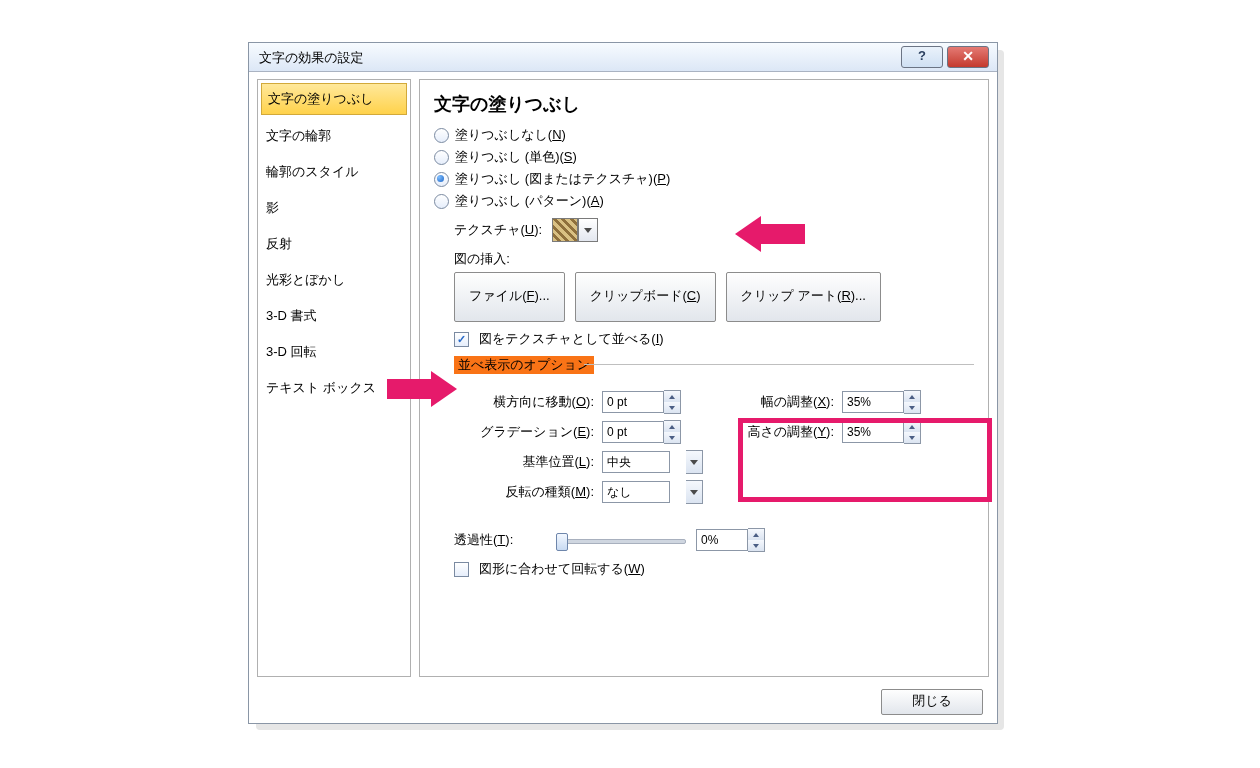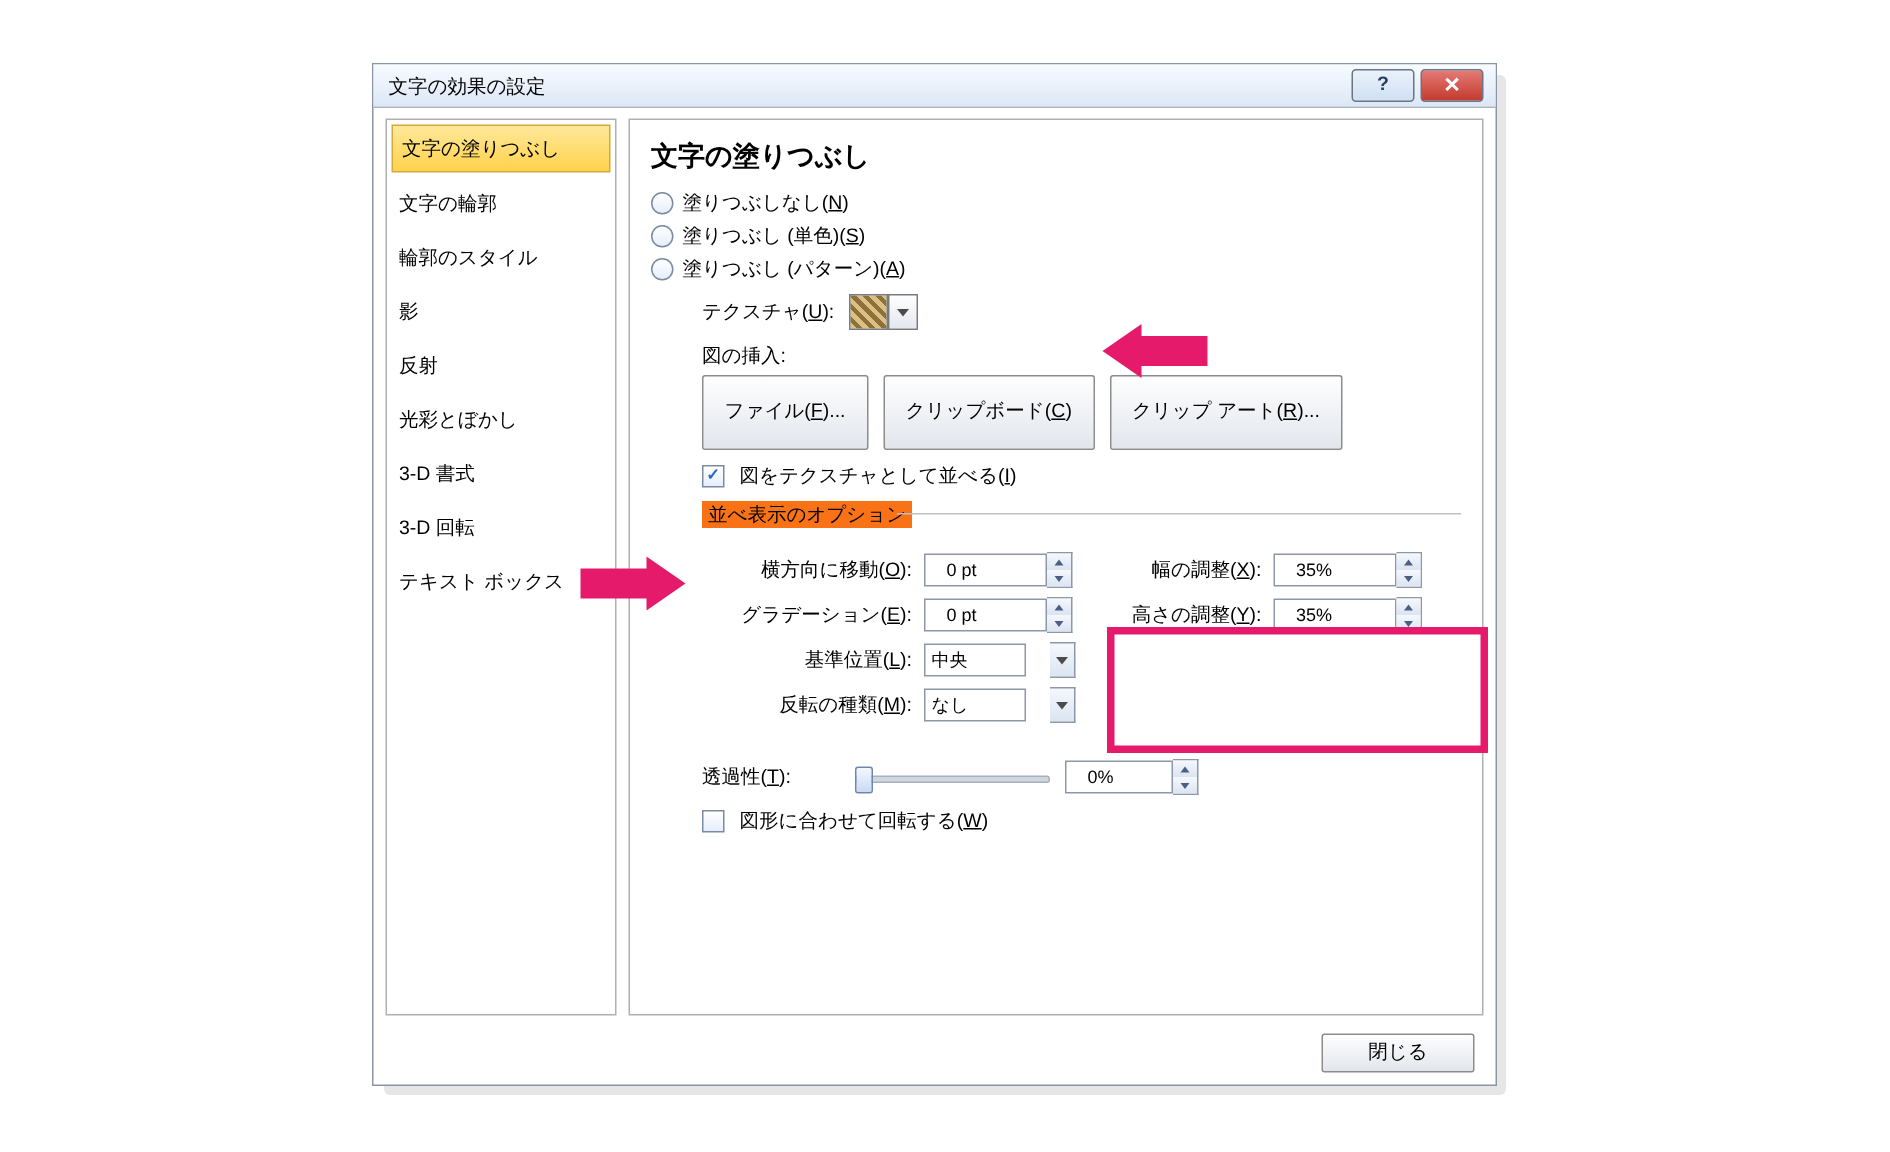--- a/index.html
+++ b/index.html
@@ -16,38 +16,38 @@
   .body { position:absolute; left:8px; right:8px; top:36px; bottom:46px; }
   .sidebar { position:absolute; left:0; top:0; bottom:0; width:152px; border:1px solid #b0b0b0; background:#fff; }
   .sidebar .sitem { padding:9px 8px; border-bottom:0; cursor:default; }
   .sidebar .sitem.first { margin:3px; padding:6px 6px; background:linear-gradient(#ffe89a,#ffd24b); border:1px solid #d2a93a; }
   .content { position:absolute; left:162px; right:0; top:0; bottom:0; border:1px solid #b0b0b0; background:#fff; padding:12px 14px; }
   .content h1 { margin:0 0 10px 0; font-size:18px; font-weight:bold; }
   .radio-row { display:flex; align-items:center; gap:6px; margin:4px 0; }
   .radio { width:13px; height:13px; border:1px solid #7a8aa1; border-radius:50%; background:linear-gradient(#fff,#e6eefb); display:inline-block; position:relative; }
   .radio.on::after { content:''; position:absolute; left:2px; top:2px; width:7px; height:7px; border-radius:50%; background:radial-gradient(circle at 30% 30%, #7fbfff, #1e66c7); }
   .u { text-decoration:underline; }
-  .indent { margin-left:34px; }
+  .indent { margin-left:20px; }
   .row { margin:8px 0; display:flex; align-items:center; gap:10px; }
   .tex-swatch { width:24px; height:22px; border:1px solid #7a7a7a; background:repeating-linear-gradient(45deg,#d9c083,#d9c083 3px,#8f703c 3px, #8f703c 6px); display:inline-block; }
   .dd { width:18px; height:22px; border:1px solid #7a7a7a; background:linear-gradient(#fff,#e3e7ef); display:inline-flex; align-items:center; justify-content:center; }
   .caret { width:0; height:0; border-left:4px solid transparent; border-right:4px solid transparent; border-top:5px solid #4b4b4b; }
   .btn3d { display:inline-block; height:24px; line-height:22px; padding:12px 14px; border:1px solid #8c8c8c; background:linear-gradient(#fefefe,#e2e6ec); border-radius:2px; }
   .chk { width:13px; height:13px; border:1px solid #7a8aa1; background:linear-gradient(#fff,#e6eefb); display:inline-flex; align-items:center; justify-content:center; }
   .chk.on::after { content:'✓'; font-size:11px; color:#2a6bc8; font-weight:bold; line-height:11px; }
   .fieldset { position:relative; margin-top:6px; }
   .fieldset .legend { position:relative; background:#f97316; display:inline-block; padding:0 4px; }
   .fieldset .legend-line { position:absolute; left:130px; right:0; top:8px; border-top:1px solid #bfbfbf; }
   .grid { display:flex; margin-top:10px; }
   .gcol { width:270px; }
   .grow { display:flex; align-items:center; margin:6px 0; }
   .glabel { width:140px; text-align:right; padding-right:8px; }
   .glabel.long { width:120px; }
   .spin { display:flex; align-items:center; }
-  .spin input { width:52px; height:20px; border:1px solid #8c97a7; padding:0 14px; font-family:inherit; font-size:12px; }
+  .spin input { width:52px; height:20px; border:1px solid #8c97a7; padding:0 4px; font-family:inherit; font-size:12px; }
   .spin .arrows { width:16px; height:22px; display:flex; flex-direction:column; border:1px solid #8c97a7; border-left:0; }
   .spin .arrows div { flex:1; background:linear-gradient(#f5f8fd,#dbe4f1); display:flex; align-items:center; justify-content:center; }
   .tri-up { width:0; height:0; border-left:3px solid transparent; border-right:3px solid transparent; border-bottom:4px solid #4b5e84; }
   .tri-down { width:0; height:0; border-left:3px solid transparent; border-right:3px solid transparent; border-top:4px solid #4b5e84; }
   .select { display:flex; align-items:center;gap:16px; }
   .select input { width:58px; height:20px; border:1px solid #8c97a7; padding:0 4px; font-family:inherit; font-size:12px; }
   .select .dd2 { width:16px; height:22px; border:1px solid #8c97a7; border-left:0; background:linear-gradient(#f5f8fd,#dbe4f1); display:flex; align-items:center; justify-content:center; }
   .slider { position:relative; width:130px; height:20px; }
   .slider .track { position:absolute; left:0; right:0; top:9px; height:3px; background:#cfd6e0; border:1px solid #a8b0be; border-radius:2px; }
   .slider .thumb { position:absolute; left:0; top:3px; width:10px; height:16px; background:linear-gradient(#f3f8ff,#c8daf2); border:1px solid #6e86ab; border-radius:2px; }
@@ -91,20 +91,24 @@
 
         <div class="radio-row">
             <span class="radio"></span>
           <span><span>塗りつぶしなし(</span><span class="u">N</span><span>)</span></span>
           </div>
         <div class="radio-row">
             <span class="radio"></span>
           <span><span>塗りつぶし (単色)(</span><span class="u">S</span><span>)</span></span>
           </div>
         <div class="radio-row">
+            <span class="radio on"></span>
+          <span><span>塗りつぶし (図またはテクスチャ)(</span><span class="u">P</span><span>)</span></span>
+          </div>
+        <div class="radio-row">
             <span class="radio"></span>
           <span><span>塗りつぶし (パターン)(</span><span class="u">A</span><span>)</span></span>
           </div>
 
         <div class="indent">
           <div class="row">
             <span><span>テクスチャ(</span><span class="u">U</span><span>):</span></span>
             <span style="display:inline-flex;">
               <span class="tex-swatch"></span>
               <span class="dd">

